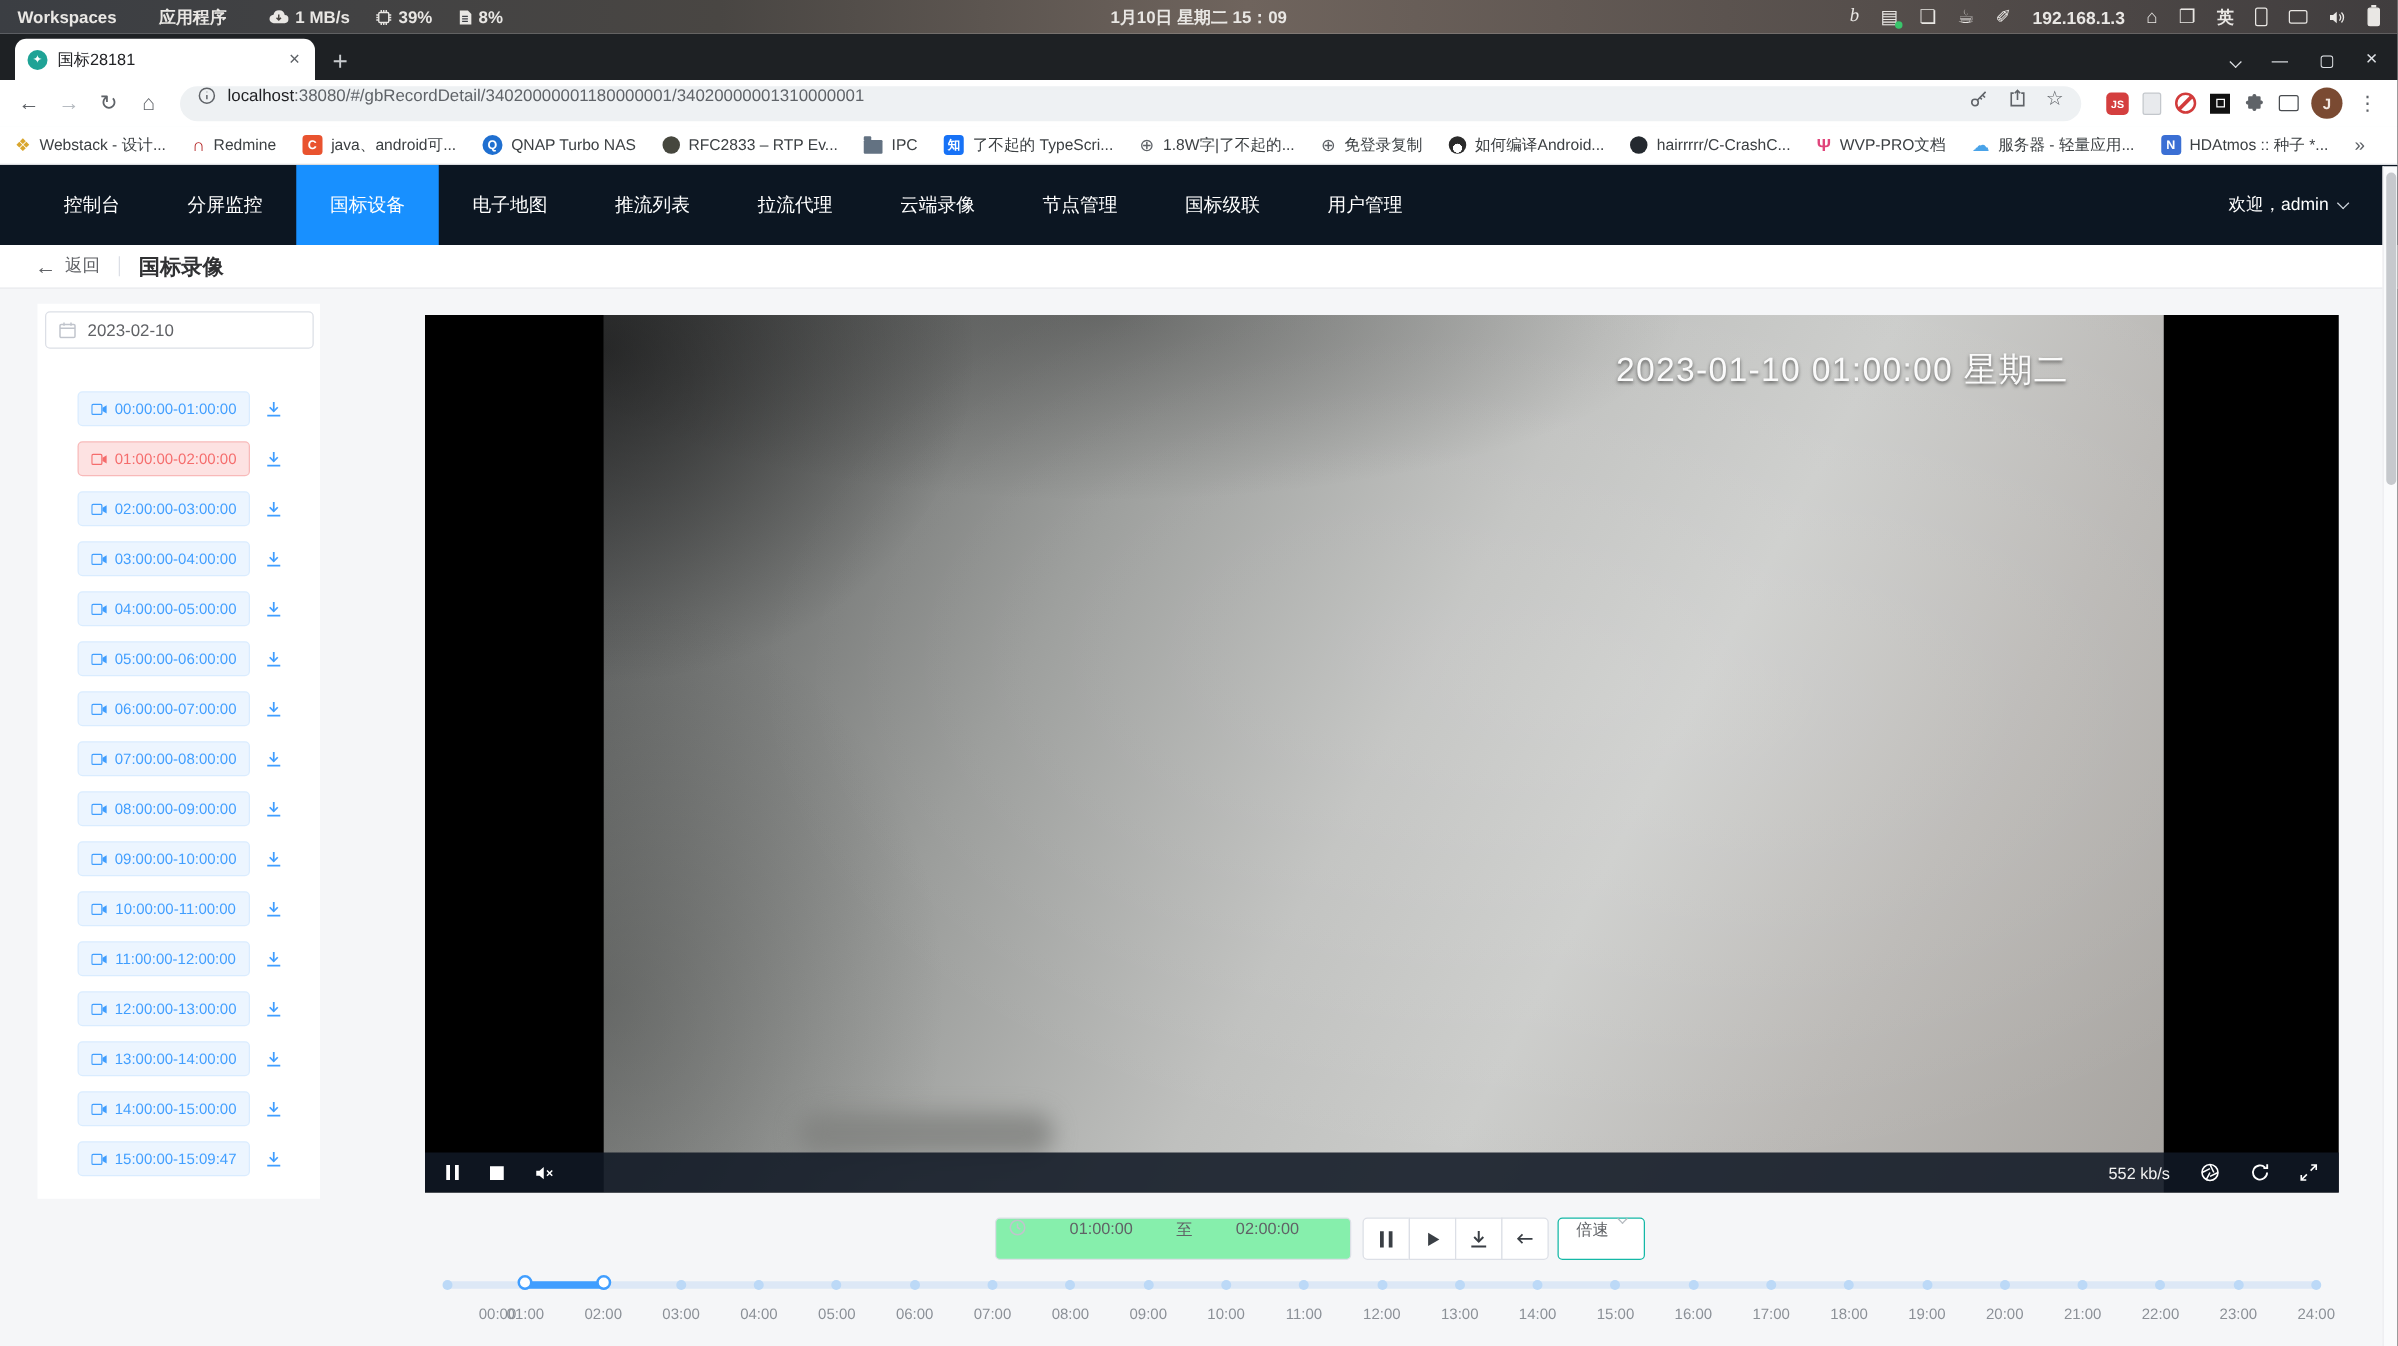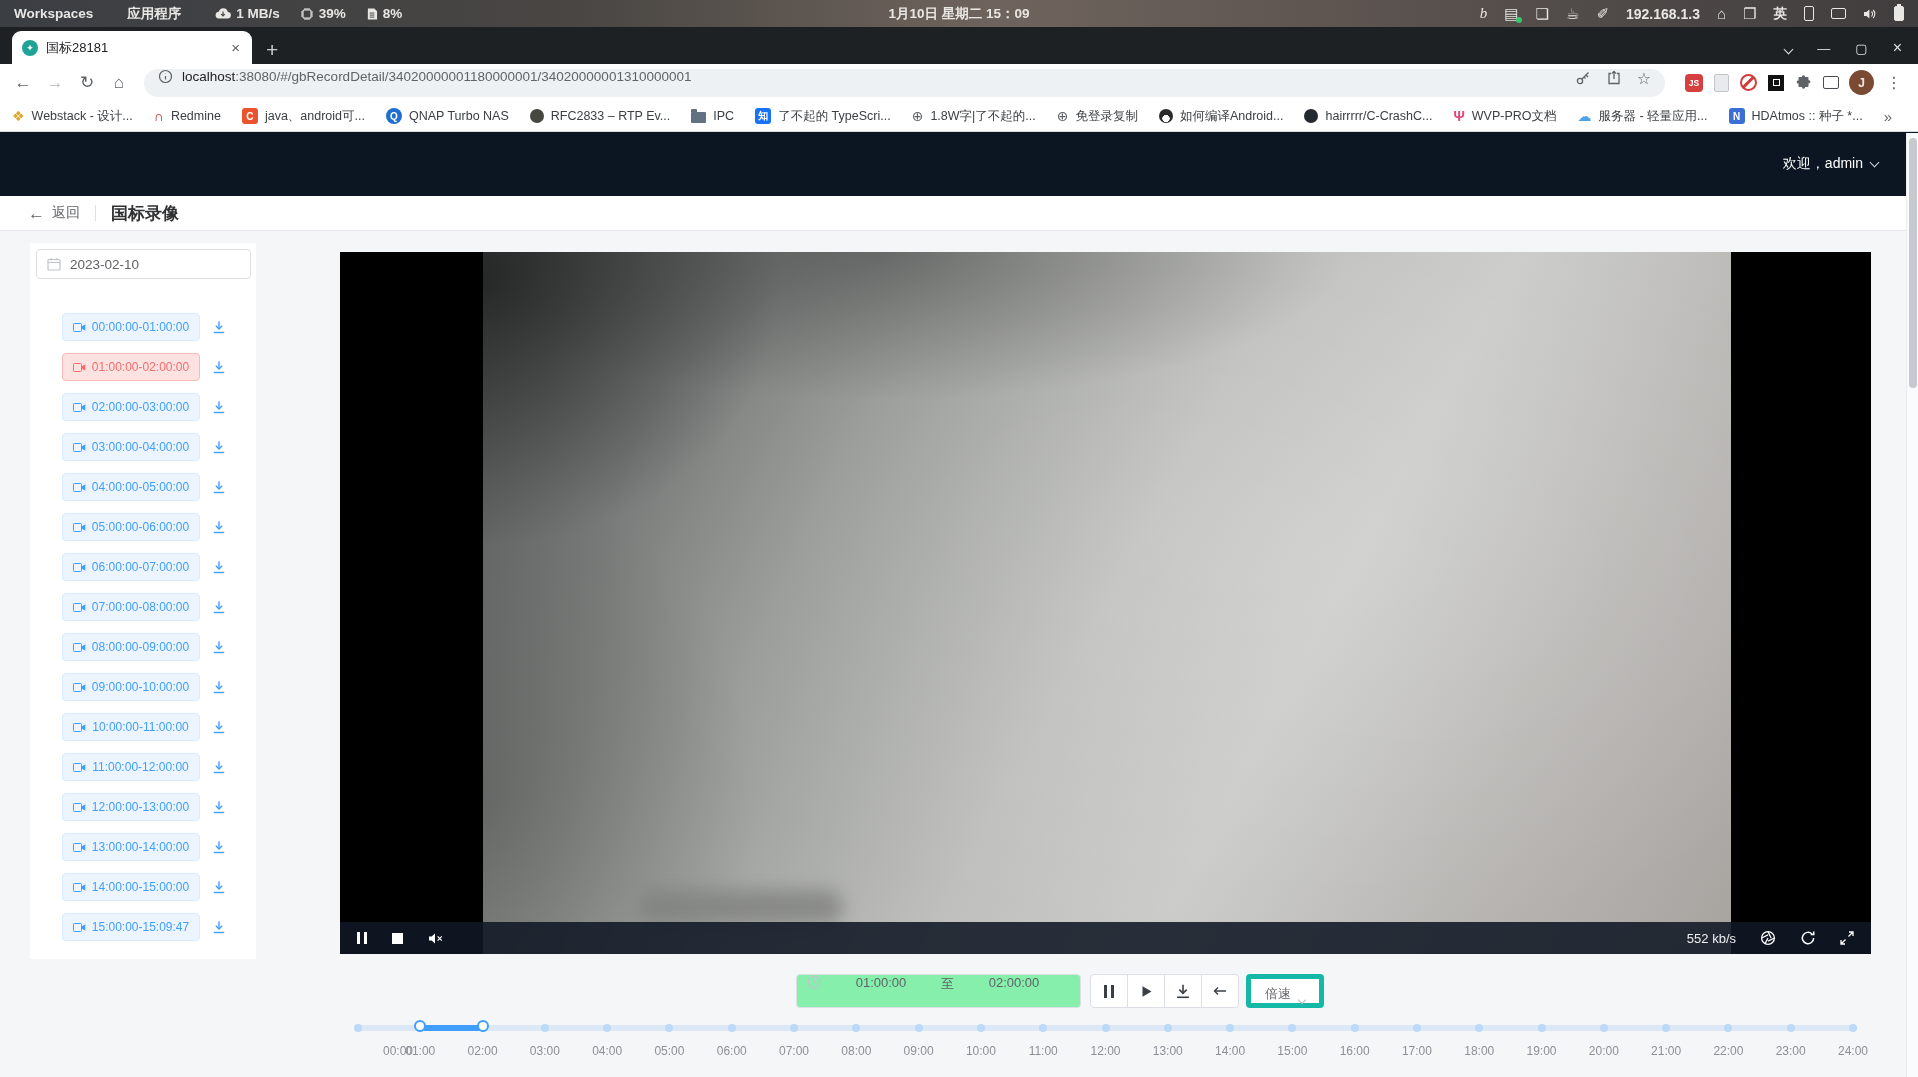--- a/index.html
+++ b/index.html
@@ -118,21 +118,21 @@
   
   .ctrl-row{position:absolute;left:796px;top:743px;display:flex;align-items:center}
   .time-range{width:285px;height:34px;border:1px solid #dcdfe6;border-radius:4px;background:#86efac;display:flex;align-items:flex-start;padding:0 10px;font-size:13px;color:#606266;gap:4px}
   .tr-time{flex:1;text-align:center;cursor:text}
   .tr-to{color:#606266}
   .btn-group{display:flex;margin-left:9px}
   .pbtn{width:38px;height:34px;background:#fff;border:1px solid #dcdfe6;display:flex;align-items:center;justify-content:center;margin-left:-1px;color:#3a3f45;cursor:pointer}
   .pbtn:first-child{border-radius:4px 0 0 4px;margin-left:0}
   .pbtn:last-child{border-radius:0 4px 4px 0}
   .pbtn .pause-bars i{background:#3a3f45;height:13px}
-  .speed-btn{height:34px;padding:0 14px;border:5px solid #14b8a6;border-radius:4px;background:#fff;display:flex;align-items:flex-end;gap:8px;font-size:13px;color:#606266;margin-left:7px;cursor:pointer}
+  .speed-btn{height:34px;padding:0 14px;border:1px solid #14b8a6;border-radius:4px;background:#fff;display:flex;align-items:flex-start;gap:8px;font-size:13px;color:#606266;margin-left:7px;cursor:pointer}
   .speed-btn .caret{border-color:#b4b9bf;width:6px;height:6px}
 
   
   .timeline{position:absolute;left:358px;top:788px;width:1495px;height:46px}
   .tl-track{position:absolute;left:0;right:0;top:6px;height:6px;background:#dde8f6;border-radius:3px;cursor:pointer}
   .tl-seg{position:absolute;top:6px;height:6px;background:var(--primary);border-radius:3px}
   .tl-dot{position:absolute;top:5px;width:8px;height:8px;border-radius:50%;background:#bcd9f7;transform:translateX(-50%)}
   .tl-handle{position:absolute;top:1px;width:12px;height:12px;background:#fff;border:2px solid var(--primary);border-radius:50%;transform:translateX(-50%);cursor:grab;z-index:2}
   .tl-label{position:absolute;top:25px;transform:translateX(-50%);font-size:12px;color:#8b9097;white-space:nowrap}
 
@@ -315,20 +315,32 @@
       <span>服务器 - 轻量应用...</span>
     </span>
     <span class="bm">
       <span class="bm-ic ic-letter" style="background: rgb(59, 111, 212);">N</span>
       <span>HDAtmos :: 种子 *...</span>
     </span>
     <span class="bm-more">»</span>
 </div>
 
 <div class="nav">
+  <span style="display:flex">
+      <div class="nav-item">控制台</div>
+      <div class="nav-item">分屏监控</div>
+      <div class="nav-item active">国标设备</div>
+      <div class="nav-item">电子地图</div>
+      <div class="nav-item">推流列表</div>
+      <div class="nav-item">拉流代理</div>
+      <div class="nav-item">云端录像</div>
+      <div class="nav-item">节点管理</div>
+      <div class="nav-item">国标级联</div>
+      <div class="nav-item">用户管理</div>
+    </span>
   <span class="welcome">
     <span>欢迎，admin</span>
     <span class="caret"></span>
   </span>
 </div>
 
 <div class="pagehead">
   <span class="back">
     <span class="arr">←</span>
     <span>返回</span>
@@ -638,20 +650,21 @@
             </svg>
           </span>
         </div>
       </div>
   </div>
 
   <div class="stage">
     <div class="frame">
       <div class="blob"></div>
     </div>
+    <div class="osd">2023-01-10 01:00:00 星期二</div>
     <div class="player-bar">
       <span class="pb-ic pause-bars">
           <i></i>
           <i></i>
         </span>
       <span class="pb-ic">
           <span class="stop-sq"></span>
         </span>
       <span class="pb-ic">
           <svg width="16" height="13" viewBox="0 0 16 13">

